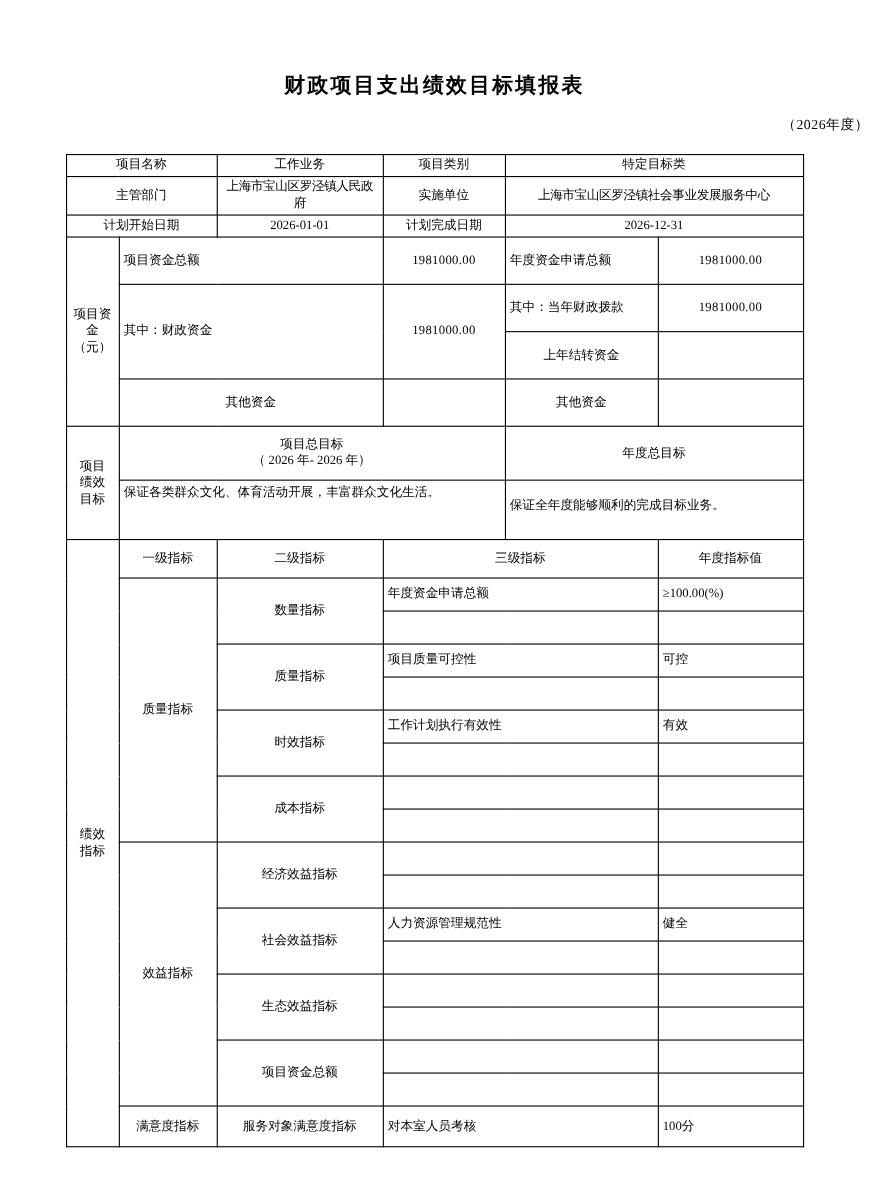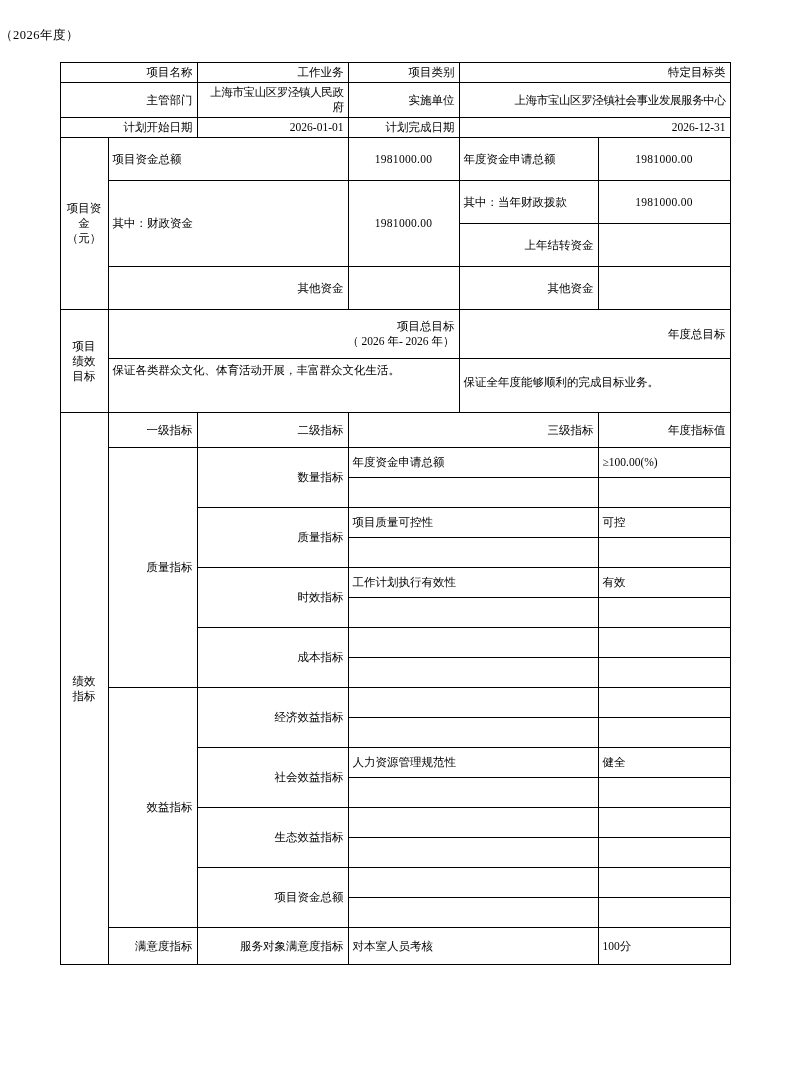--- a/index.html
+++ b/index.html
@@ -22,57 +22,58 @@
   }
   .doc-title {
     text-align: center;
     font-size: 19px;
     font-weight: bold;
     letter-spacing: 2px;
     margin-top: 66px;
     line-height: 26px;
   }
   .doc-subtitle {
-    text-align: left;
+    text-align: right;
     font-size: 12.5px;
-    margin-top: 26px;
+    margin-top: 12px;
     line-height: 18px;
     letter-spacing: 0.5px;
   }
   table.form {
     border-collapse: collapse;
     width: 670px;
     margin: 18px auto 0 auto;
     table-layout: fixed;
   }
   table.form td {
     border: 1px solid #000000;
     font-size: 11.5px;
     line-height: 15px;
     padding: 2px 4px;
     vertical-align: middle;
     word-break: break-all;
   }
-  td.c { text-align: right; }
+  td.c { text-align: center; }
   td.l { text-align: left; }
   td.pad-l { padding-left: 5px; }
   .vert {
     text-align: center;
     line-height: 16px;
     margin-left: 32px;
   }
   .amt { text-align: center; letter-spacing: 0.3px; }
   .r25 { height: 25px; }
   .tight { letter-spacing: -0.4px; }
 </style>
 </head>
 <body>
 
 <div class="page">
 
+  <div class="doc-title">财政项目支出绩效目标填报表</div>
   <div class="doc-subtitle">（2026年度）</div>
 
   <table class="form">
     <colgroup>
       <col style="width:48px">
       <col style="width:89px">
       <col style="width:151px">
       <col style="width:111px">
       <col style="width:139px">
       <col style="width:132px">

